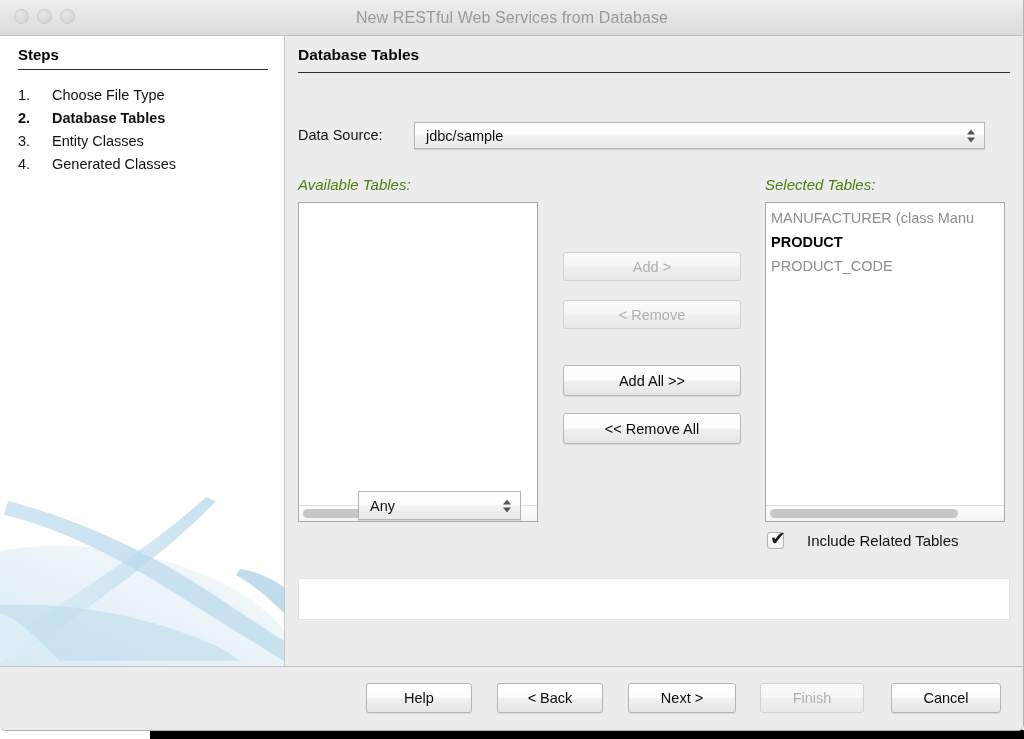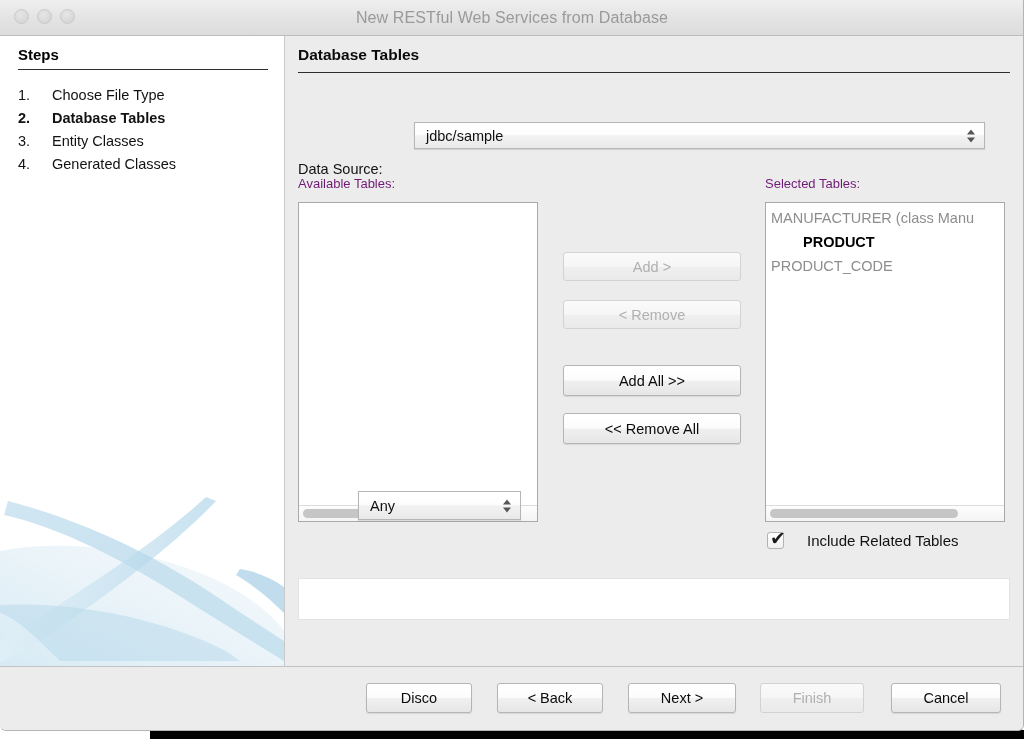--- a/index.html
+++ b/index.html
@@ -157,21 +157,20 @@
     width: 712px; height: 1px;
     background: #2d2d2d;
   }
 
   .ds-label {
     position: absolute;
     left: 13px; top: 99px;
     font-size: 14.5px;
     color: #121212;
     transform: translateY(-50%);
-    margin-top: 34px;
   }
 
   
   .combo {
     position: absolute;
     background: linear-gradient(to bottom, #ffffff 0%, #fdfdfd 45%, #f2f2f2 52%, #e9e9e9 100%);
     border: 1px solid #b6b6b6;
     border-radius: 0;
     box-sizing: border-box;
     box-shadow: 0 1px 1px rgba(0,0,0,0.10), inset 0 1px 0 #ffffff;
@@ -199,22 +198,23 @@
     border-right: 4px solid transparent;
   }
   .arr-up { border-bottom: 5px solid #555; }
   .arr-dn { border-top: 5px solid #555; }
 
   #data-source-combo { left: 129px; top: 86px; width: 571px; height: 27px; }
   #any-combo { left: 73px; top: 455px; width: 163px; height: 29px; }
 
   .list-label {
     position: absolute;
-    font-size: 13px;
-    color: #701a75;
+    font-size: 15px;
+    color: #4d7c0f;
+    font-style: italic;
   }
   #available-label { left: 13px; top: 140px; }
   #selected-label  { left: 480px; top: 140px; }
 
   
   .listbox {
     position: absolute;
     background: #ffffff;
     border: 1px solid #a9a9a9;
     box-sizing: border-box;
@@ -230,21 +230,21 @@
   .list-item {
     height: 24px;
     line-height: 24px;
     padding-left: 5px;
     font-size: 14.5px;
     color: #0c0c0c;
     white-space: nowrap;
     overflow: hidden;
   }
   .list-item.dim { color: #8d8d8d; }
-  .list-item.strong { color: #000000; font-weight: bold; margin-left: 32px; }
+  .list-item.strong { color: #000000; font-weight: bold; }
 
   .hscroll {
     position: absolute;
     left: 0; right: 0; bottom: 0;
     height: 15px;
     background: linear-gradient(to bottom, #fdfdfd, #f4f4f4);
     border-top: 1px solid #dcdcdc;
   }
   .hscroll .thumb {
     position: absolute;
@@ -459,21 +459,21 @@
             <span class="tick">✔</span>
           </span>
           <span class="checkbox-label">Include Related Tables</span>
         </div>
 
         <div id="info-box"></div>
       </div>
     </div>
 
     <div class="footer">
-      <div class="btn" id="help-button">Disco</div>
+      <div class="btn" id="help-button">Help</div>
       <div class="btn" id="back-button">&lt; Back</div>
       <div class="btn" id="next-button">Next &gt;</div>
       <div class="btn disabled" id="finish-button">Finish</div>
       <div class="btn" id="cancel-button">Cancel</div>
     </div>
 
   </div>
 </div>
 
 </body></html>

